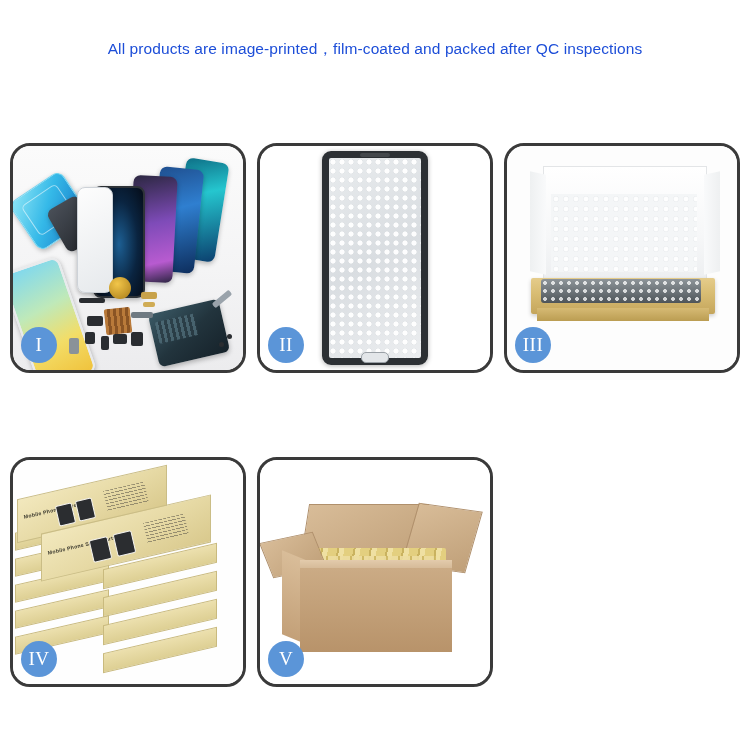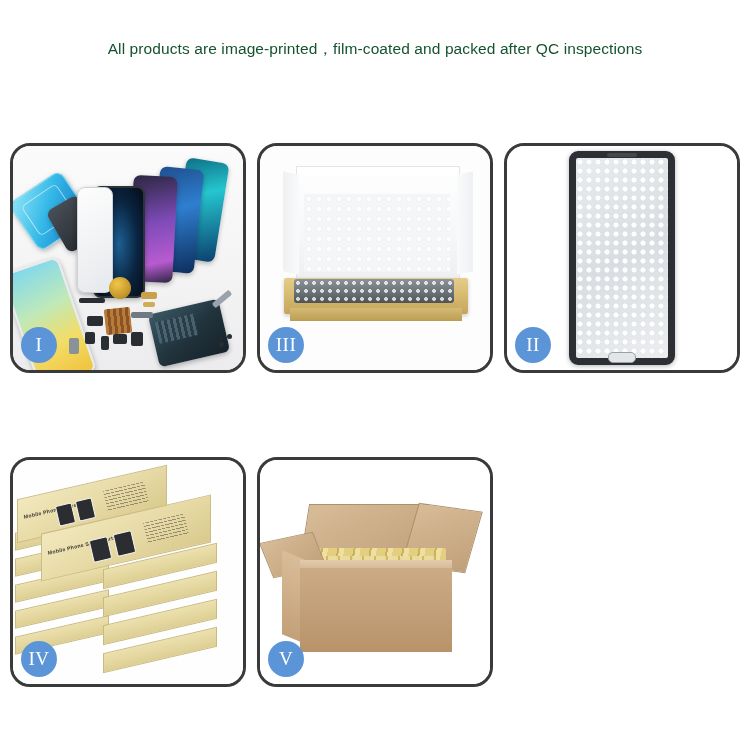--- a/index.html
+++ b/index.html
@@ -10,21 +10,21 @@
   }
   .page{width:750px;height:750px;position:relative;}
 
   
   .header{padding-top:30px;text-align:center;}
   .title{
     font-size:36px;letter-spacing:2.5px;color:#111;
     font-weight:bold;line-height:1.1;white-space:nowrap;
   }
   .subtitle{
-    margin-top:9px;font-size:15.5px;color:#14532d;letter-spacing:0.1px;
+    margin-top:9px;font-size:15.5px;color:#1d4ed8;letter-spacing:0.1px;
     white-space:nowrap;
   }
 
   
   .grid{
     position:absolute;left:10px;top:143px;width:730px;
     display:grid;grid-template-columns:repeat(3,236px);
     grid-template-rows:230px 230px;
     column-gap:11px;row-gap:84px;
   }
@@ -279,36 +279,36 @@
         <div class="chip" style="left:56px;top:192px;width:10px;height:16px;background:#8a9299;"></div>
         <div class="chip" style="left:206px;top:196px;width:5px;height:5px;border-radius:50%;"></div>
         <div class="chip" style="left:214px;top:188px;width:5px;height:5px;border-radius:50%;"></div>
         <div class="chip" style="left:198px;top:150px;width:22px;height:6px;background:#9aa3ab;transform:rotate(-40deg);"></div>
       </div>
       <div class="badge">I</div>
     </div>
 
     <div class="panel">
       <div class="photo">
+        <div class="p2bg"></div>
+        <div class="bw-screen"></div>
+      </div>
+      <div class="badge">II</div>
+    </div>
+
+    <div class="panel">
+      <div class="photo">
         <div class="p3bg"></div>
         <div class="lid"></div>
         <div class="foam"></div>
         <div class="tray"></div>
         <div class="tray-screen"></div>
         <div class="tray-front"></div>
       </div>
       <div class="badge">III</div>
-    </div>
-
-    <div class="panel">
-      <div class="photo">
-        <div class="p2bg"></div>
-        <div class="bw-screen"></div>
-      </div>
-      <div class="badge">II</div>
     </div>
 
     <div class="panel">
       <div class="photo">
         <div class="p4bg"></div>
 
         <div class="stack-box" style="left:2px;top:62px;width:92px;height:16px;transform:skewY(-13deg);"></div>
         <div class="stack-box" style="left:2px;top:88px;width:92px;height:16px;transform:skewY(-13deg);"></div>
         <div class="stack-box" style="left:2px;top:114px;width:92px;height:16px;transform:skewY(-13deg);"></div>
         <div class="stack-box" style="left:2px;top:140px;width:92px;height:16px;transform:skewY(-13deg);"></div>

